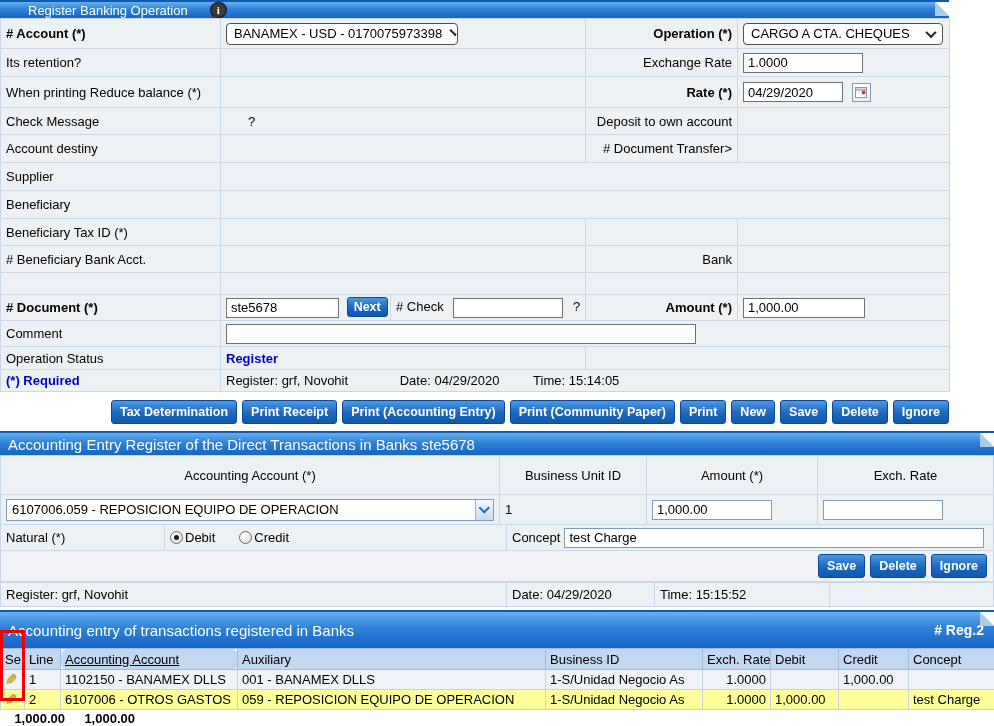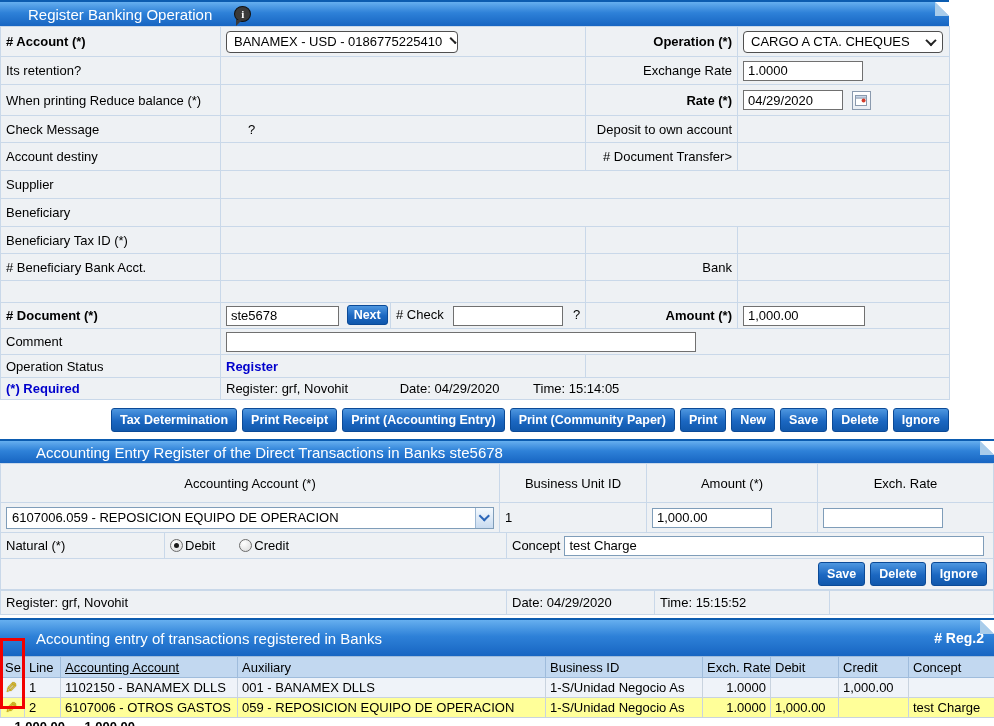--- a/index.html
+++ b/index.html
@@ -4,21 +4,21 @@
 <style>
   * { box-sizing: border-box; }
   html,body { margin:0; padding:0; }
   body {
     width: 994px; height: 726px; position: relative;
     background: #fff; color: #000;
     font-family: "Liberation Sans", sans-serif; font-size: 13px;
   }
   
   .bar {
-    position: relative; height: 26px; color: #fff; font-size: 15px;
+    position: relative; height: 18px; color: #fff; font-size: 13px;
     background: linear-gradient(180deg,#66AFEF 0%,#2E81D8 45%,#1765C2 100%);
     border-top: 2px solid #0C5CB0;
     display: flex; align-items: center; overflow: hidden;
   }
   .bar .fold-flap { position:absolute; top:0; right:0; width:0; height:0;
     border-bottom:14px solid #A9CCEA; border-right:14px solid transparent; }
   .bar .fold-cut  { position:absolute; top:0; right:0; width:0; height:0;
     border-top:14px solid #fff; border-left:14px solid transparent; }
   
   .info-bubble { position:relative; width:17px; height:16px; margin-left:22px;
@@ -59,39 +59,39 @@
   .radio { width:13px; height:13px; border-radius:50%; border:1px solid #6B6B6B;
     background:radial-gradient(circle at 35% 30%,#fff,#D8D8D8); display:inline-block;
     position:relative; vertical-align:-2px; margin-right:2px; }
   .radio.on::after { content:""; position:absolute; left:3px; top:3px; width:5px; height:5px;
     border-radius:50%; background:#1a1a1a; }
   
   .btnstrip { width:949px; height:39px; display:flex; align-items:center;
     justify-content:flex-end; gap:5px; background:#fff; }
   
   .s2 { width:994px; }
-  .s2 .bar, .s3 .bar { height:24px; font-size:15px;padding-left:28px; }
+  .s2 .bar, .s3 .bar { height:24px; font-size:15px; }
   .frow { display:flex; width:994px; }
   .fcell { border:1px solid #C9D8E9; background:#EEF1F4; padding:0 5px;
     display:flex; align-items:center; white-space:nowrap; overflow:hidden; }
   .fcell + .fcell { border-left:none; }
   .frow + .frow .fcell { border-top:none; }
   .center { justify-content:center; }
   .s2btnrow { width:994px; height:31px; background:#F0F2F5; border:1px solid #C9D8E9; border-top:none;
     display:flex; align-items:center; justify-content:flex-end; gap:5px; padding-right:6px; }
   
   .s3 { width:994px; margin-top:3px; position:relative; }
   .s3 .bar { height:38px; display:flex; justify-content:space-between; padding-right:10px; }
   table.t3 { border-collapse:collapse; table-layout:fixed; width:994px; }
   table.t3 th { background:#C2D8F0; font-weight:normal; text-align:left;
     border:1px solid #9FBCDC; padding:2px 4px; height:21px; white-space:nowrap; overflow:hidden; }
   table.t3 td { border:1px solid #C9D3DF; padding:1px 4px; height:20px;
     background:#EFF3F9; white-space:nowrap; overflow:hidden; }
   table.t3 tr.hl td { background:#FFFF99; }
-  .u { text-decoration:underline; }
+  .u { text-decoration:underline;border-radius:7px; }
   .num { text-align:right; }
   .pencil { display:inline-block; transform:scaleX(-1); color:#D9B50C; font-size:15px;
     text-shadow:0 0 1px #7a6200; line-height:1; }
   .totalrow { display:flex; width:994px; height:17px; align-items:center; background:#fff; font-weight:bold; }
   .legendrow { display:flex; width:994px; height:19px; margin-top:3px; }
   .diamond { color:#3B78DD; font-size:11px; margin-right:4px; }
   .redbox { position:absolute; left:0; top:20px; width:25px; height:71px;
     border:3px solid #F20000; z-index:6; pointer-events:none; }
   .titlepad { padding-left:8px; }
 </style>
@@ -111,21 +111,21 @@
         <col style="width:170px">
         <col style="width:195px">
         <col style="width:152px">
         <col style="width:212px">
       </colgroup>
     <tbody>
         <tr style="height:30px">
       <td class="b"># Account (*)</td>
       <td colspan="2">
         <span class="sel" style="width:232px">
-          <span>BANAMEX - USD - 0186775225410</span>
+          <span>BANAMEX - USD - 0170075973398</span>
           <span class="chev"></span>
         </span>
       </td>
       <td class="b r">Operation (*)</td>
       <td>
         <span class="sel" style="width:200px">
           <span>CARGO A CTA. CHEQUES</span>
           <span class="chev"></span>
         </span>
       </td>

